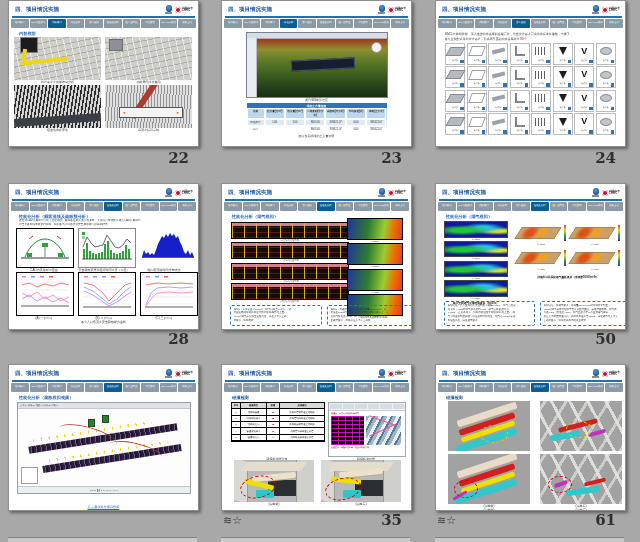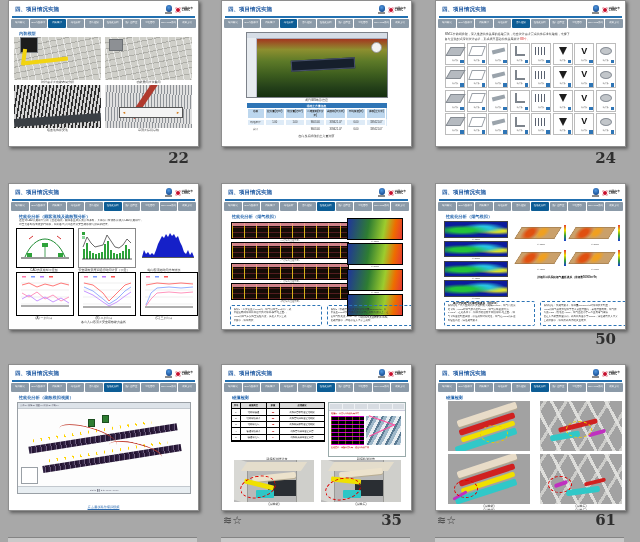--- a/index.html
+++ b/index.html
@@ -1177,22 +1177,28 @@
         <div class="cap cap36">(调整后)</div>
         <div class="cap cap36">(调整前)</div>
         <div class="cap cap36">(调整后)</div>
       </div>
     </div>
   </div>
 
   <div class="meta c0 m0">
       <span class="num">22</span>
     </div>
+  <div class="meta c1 m0">
+      <span class="num">23</span>
+    </div>
   <div class="meta c2 m0">
       <span class="num">24</span>
+    </div>
+  <div class="meta c0 m1">
+      <span class="num">28</span>
     </div>
   <div class="meta c2 m1">
       <span class="num">50</span>
     </div>
   <div class="meta c1 m2">
       <span class="star">≋☆</span>
       <span class="num">35</span>
     </div>
   <div class="meta c2 m2">
       <span class="star">≋☆</span>

